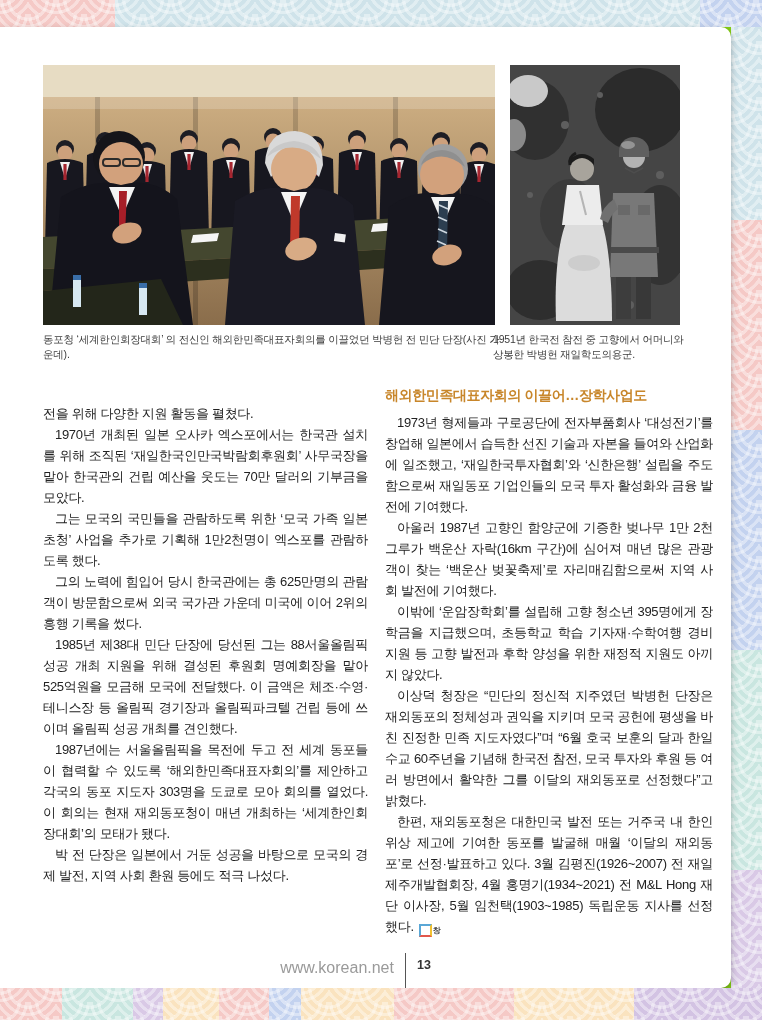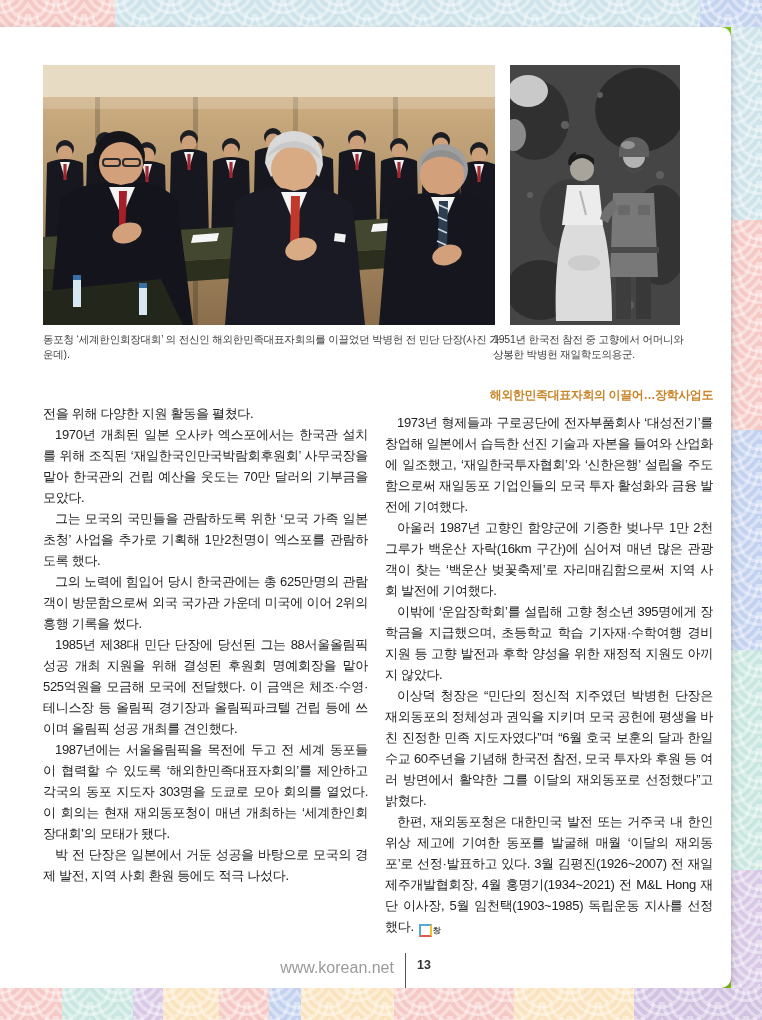--- a/index.html
+++ b/index.html
@@ -52,22 +52,22 @@
 
   .col {
     position:absolute; font-size:13px; line-height:21px; color:#222;
     text-align:justify; letter-spacing:-0.3px;
   }
   .col-left  { left:63px;  top:376px; width:325px; }
   .col-right { left:405px; top:357px; width:328px; }
   .col p { text-indent:12px; }
   .col p.flush { text-indent:0; }
   .col h2 {
-    font-size:12px; line-height:22px; color:#c8862a; font-weight:bold;
-    letter-spacing:-0.4px; margin-bottom:6px; text-indent:0; text-align:right;
+    font-size:14px; line-height:22px; color:#c8862a; font-weight:bold;
+    letter-spacing:-0.4px; margin-bottom:6px; text-indent:0; text-align:left;
   }
   .endmark {
     display:inline-block; width:13px; height:13px; margin-left:5px; vertical-align:-2px;
     border:2px solid; border-color:#5aa7d6 #f2c230 #e2574c #5aa7d6;
     font-size:8px; line-height:9px; text-align:center; color:#444; background:#fff; font-weight:bold;
   }
   .footer {
     position:absolute; left:0; top:930px; width:751px;
     display:flex; justify-content:center; align-items:flex-start; gap:11px;
   }

